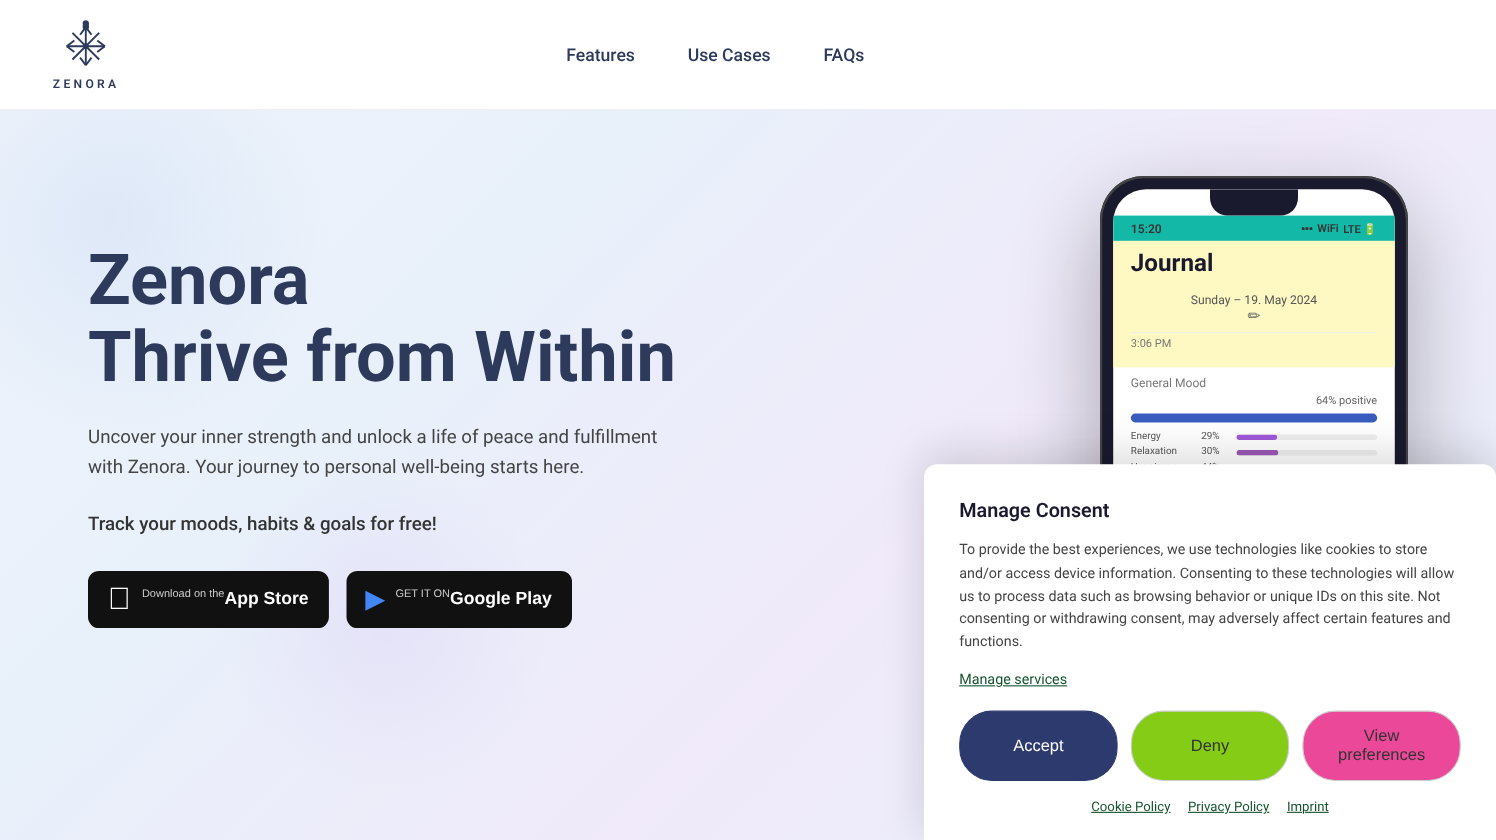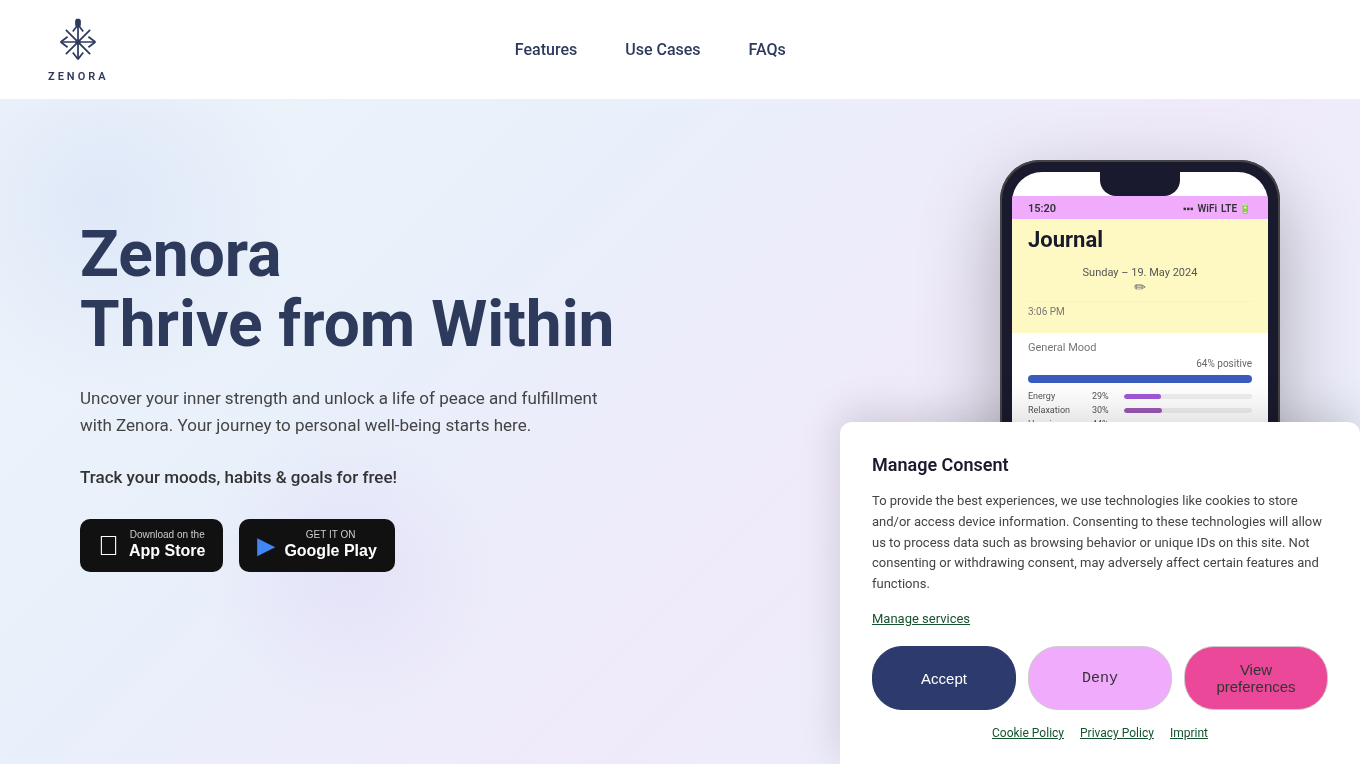--- a/index.html
+++ b/index.html
@@ -133,21 +133,21 @@
       border: none;
     }
     .store-btn-apple {
       background: #111;
     }
     .store-btn-google {
       background: #111;
     }
     .store-btn-inner {
       display: flex;
-      flex-direction: column;
+      flex-direction: row;
     }
     .store-btn-small {
       font-size: 10px;
       color: #ccc;
       line-height: 1.2;
     }
     .store-btn-large {
       font-size: 16px;
       font-weight: 600;
       line-height: 1.3;
@@ -187,21 +187,21 @@
       z-index: 3;
     }
     .phone-status-bar {
       display: flex;
       justify-content: space-between;
       align-items: center;
       padding: 6px 16px 4px;
       font-size: 11px;
       font-weight: 600;
       color: #333;
-      background: #f0abfc;
+      background: #14b8a6;
     }
     .status-right {
       display: flex;
       gap: 4px;
       align-items: center;
       font-size: 10px;
     }
     .journal-header {
       padding: 8px 16px 12px;
       background: #fef9c3;
@@ -350,23 +350,22 @@
       font-weight: 500;
       cursor: pointer;
       border: 1.5px solid #ccc;
     }
     .consent-btn-accept {
       background: #2d3a6e;
       color: #fff;
       border-color: #2d3a6e;
     }
     .consent-btn-deny {
-      background: #f0abfc;
+      background: #84cc16;
       color: #333;
-      font-family: Liberation Mono, monospace;
     }
     .consent-btn-prefs {
       background: #ec4899;
       color: #333;
     }
     .consent-footer-links {
       display: flex;
       gap: 16px;
       justify-content: center;
     }

